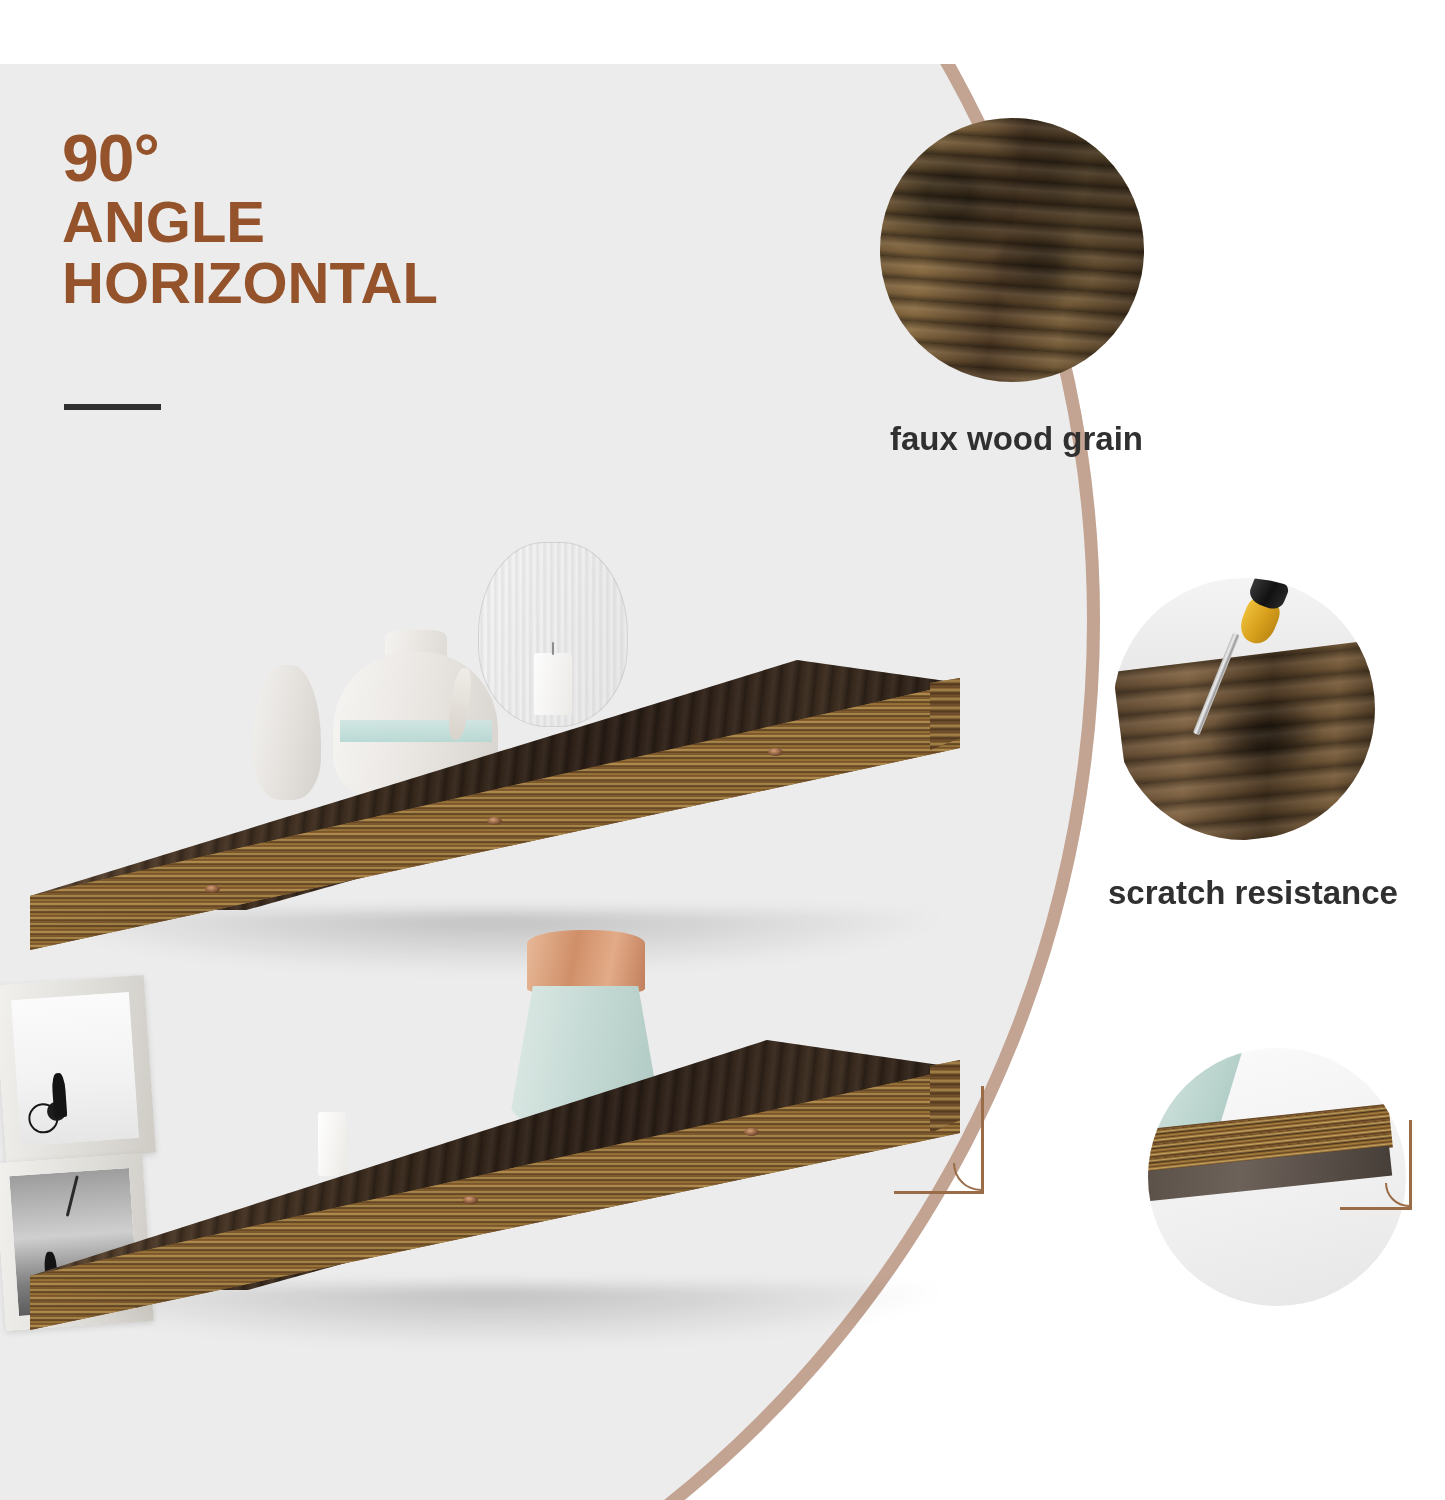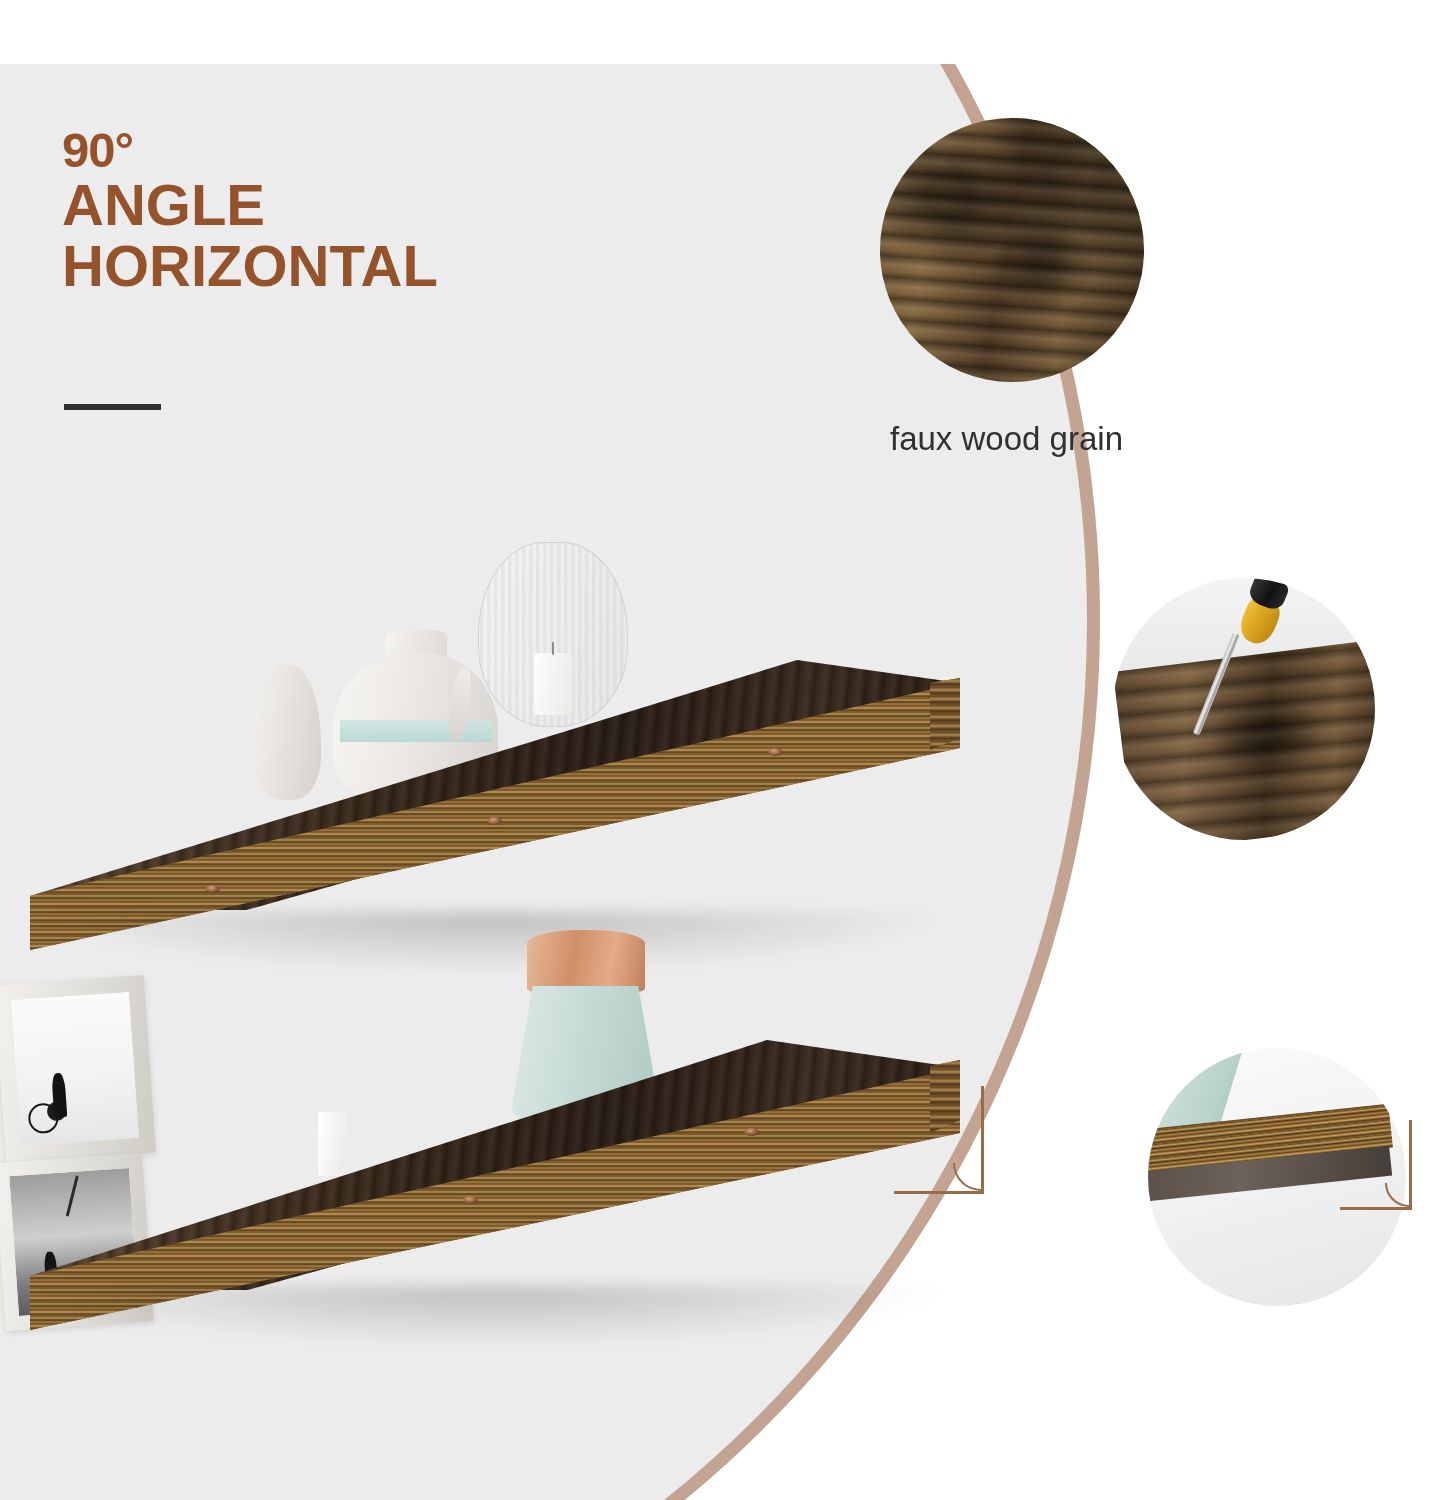--- a/index.html
+++ b/index.html
@@ -33,21 +33,21 @@
     position:absolute;
     left:0; top:0; width:1445px; height:64px;
     background:#ffffff;
   }
 
   
   .headline{
     position:absolute; left:62px; top:126px; width:620px;
   }
   .h-deg{
-    font-size:49px; font-weight:bold; line-height:0.98;
+    font-size:66px; font-weight:bold; line-height:0.98;
     color:#95532c; letter-spacing:-1px; margin:0;
   }
   .h-main{
     font-size:58px; font-weight:bold; line-height:1.06;
     color:#95532c; letter-spacing:0px; margin:0;
   }
   .rule{
     position:absolute; left:64px; top:404px;
     width:97px; height:6px; background:#2f2f2f;
   }
@@ -173,21 +173,21 @@
     background:linear-gradient(100deg,#dfeae6,#c7dbd6 45%,#aec8c2 100%);
     border-radius:10% 10% 26% 26% / 6% 6% 22% 22%;
     clip-path:polygon(16% 0%,84% 0%,100% 100%,0% 100%);
   }
   .vase-mint-top{
     background:linear-gradient(100deg,#e8b999,#cf8f68 40%,#e3ab88 70%,#c17f5c 100%);
     border-radius:46% 46% 8% 8% / 22% 22% 6% 6%;
   }
 
   
-  .callout{ position:absolute; }
+  .callout{ position:absolute;font-weight:bold; }
   .circle{
     position:absolute; border-radius:50%; overflow:hidden;
   }
   .swatch-wood{
     position:absolute; inset:0;
     background:
       repeating-linear-gradient(4deg,
         rgba(0,0,0,.42) 0px, rgba(0,0,0,.05) 6px,
         rgba(255,255,255,.07) 13px, rgba(0,0,0,.34) 21px),
       radial-gradient(ellipse at 26% 30%, rgba(0,0,0,.55) 0 8%, rgba(0,0,0,0) 26%),
@@ -363,20 +363,21 @@
   </div>
 
   <div class="callout" style="left:1113px;top:578px;width:330px;height:350px;">
     <div class="circle" style="left:0px;top:0px;width:262px;height:262px;">
       <div class="sr-white"></div>
       <div class="sr-wood"></div>
       <div class="driver-shaft" style="left:120px;top:56px;width:7px;height:108px;"></div>
       <div class="driver-grip" style="left:121px;top:18px;width:34px;height:46px;"></div>
       <div class="driver-cap" style="left:132px;top:-2px;width:36px;height:30px;"></div>
     </div>
+    <div class="caption" style="left:-5px;top:296px;">scratch resistance</div>
   </div>
 
   <div class="callout" style="left:1148px;top:1048px;width:300px;height:360px;">
     <div class="circle" style="left:0px;top:0px;width:258px;height:258px;">
       <div class="ng-bg"></div>
       <div class="ng-vase" style="left:-4px;top:4px;width:98px;height:84px;"></div>
       <div class="ng-shelf-edge" style="left:-8px;top:82px;width:252px;height:44px;"></div>
       <div class="ng-shelf-under" style="left:-8px;top:124px;width:252px;height:30px;"></div>
     </div>
     <div class="angle-mark" style="left:192px;top:72px;width:72px;height:90px;">

